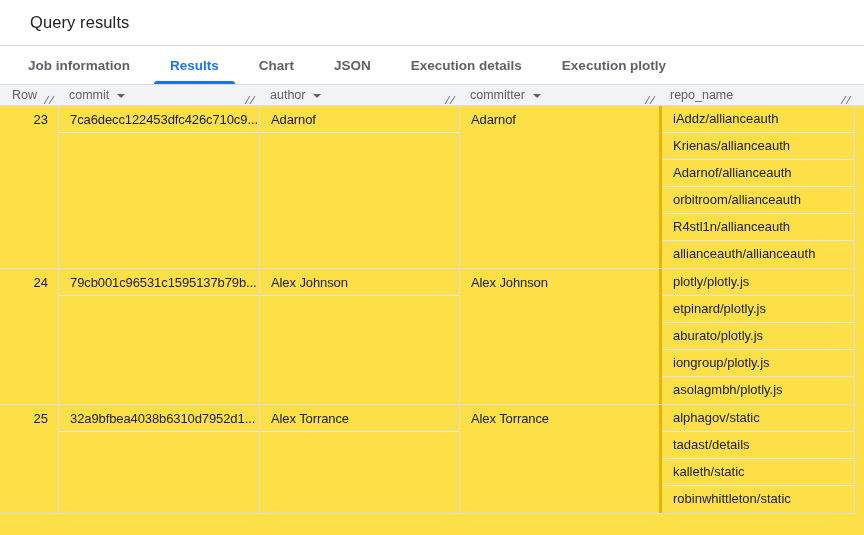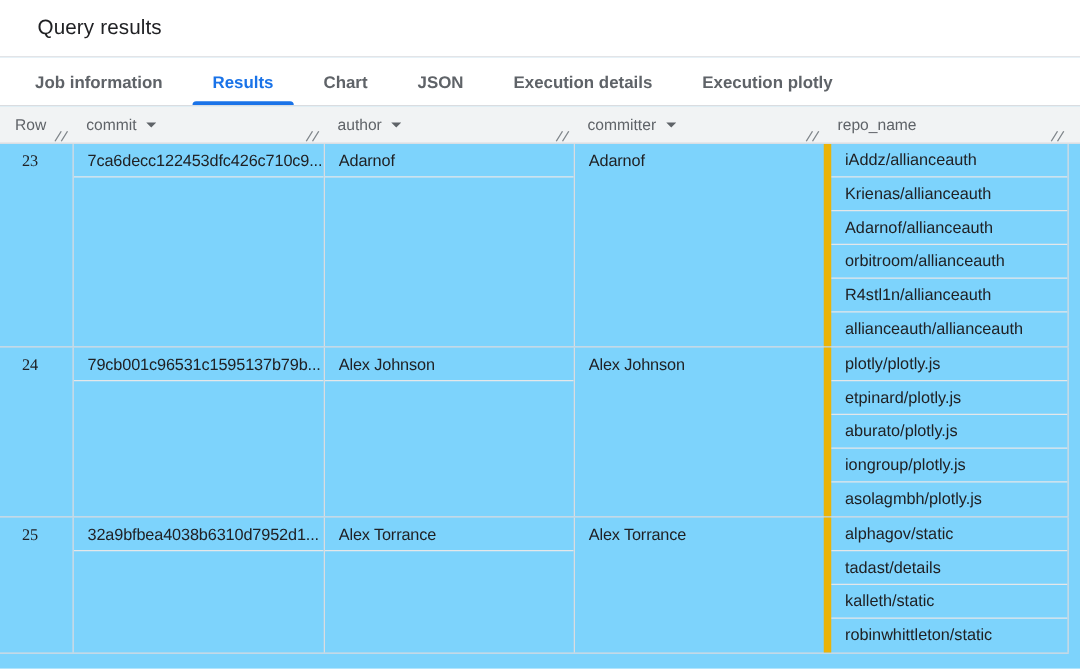--- a/index.html
+++ b/index.html
@@ -4,21 +4,21 @@
 <style>
   * { margin: 0; padding: 0; box-sizing: border-box; }
   html, body { background: #fff; }
   body { font-family: "Liberation Sans", "DejaVu Sans", sans-serif; }
 
   .app {
     position: relative;
     width: 864px;
     height: 535px;
     overflow: hidden;
-    background: #7dd3fc;
+    background: #fde047;
   }
 
   
   .titlebar {
     height: 46px;
     border-bottom: 1px solid #dadce0;
     display: flex;
     align-items: center;
     padding-left: 30px;
     background: #fff;
@@ -57,21 +57,21 @@
     left: 0; right: 0; bottom: 0;
     height: 3px;
     background: #1a73e8;
     border-radius: 3px 3px 0 0;
   }
 
   
   .thead {
     position: relative;
     width: 864px;
-    height: 30px;
+    height: 21px;
     background: #f1f3f4;
     border-bottom: 1px solid #dadce0;
     display: grid;
     grid-template-columns: 58px 201px 200px 200px 196px 9px;
     font-size: 12.5px;
     color: #5f6368;
   }
   .th {
     display: flex;
     align-items: center;
@@ -102,28 +102,27 @@
   .tbody { width: 855px; }
   .trow {
     display: grid;
     grid-template-columns: 58px 201px 200px 200px 196px;
     border-bottom: 1px solid #dadce0;
     font-size: 13px;
     color: #202124;
   }
   .cell { overflow: hidden; }
   .c-num {
-    text-align: center;
+    text-align: right;
     padding-right: 10px;
     line-height: 27px;
-    font-family: Liberation Serif, serif;
   }
   .c-text { border-left: 1px solid #dadce0; }
   .c-repo {
-    border-left: 6px solid #eab308;
+    border-left: 3px solid #eab308;
     border-right: 1px solid #dadce0;
   }
   .val {
     height: 27px;
     line-height: 27px;
     padding: 0 8px 0 11px;
     white-space: nowrap;
     overflow: hidden;
     letter-spacing: -0.1px;
   }

